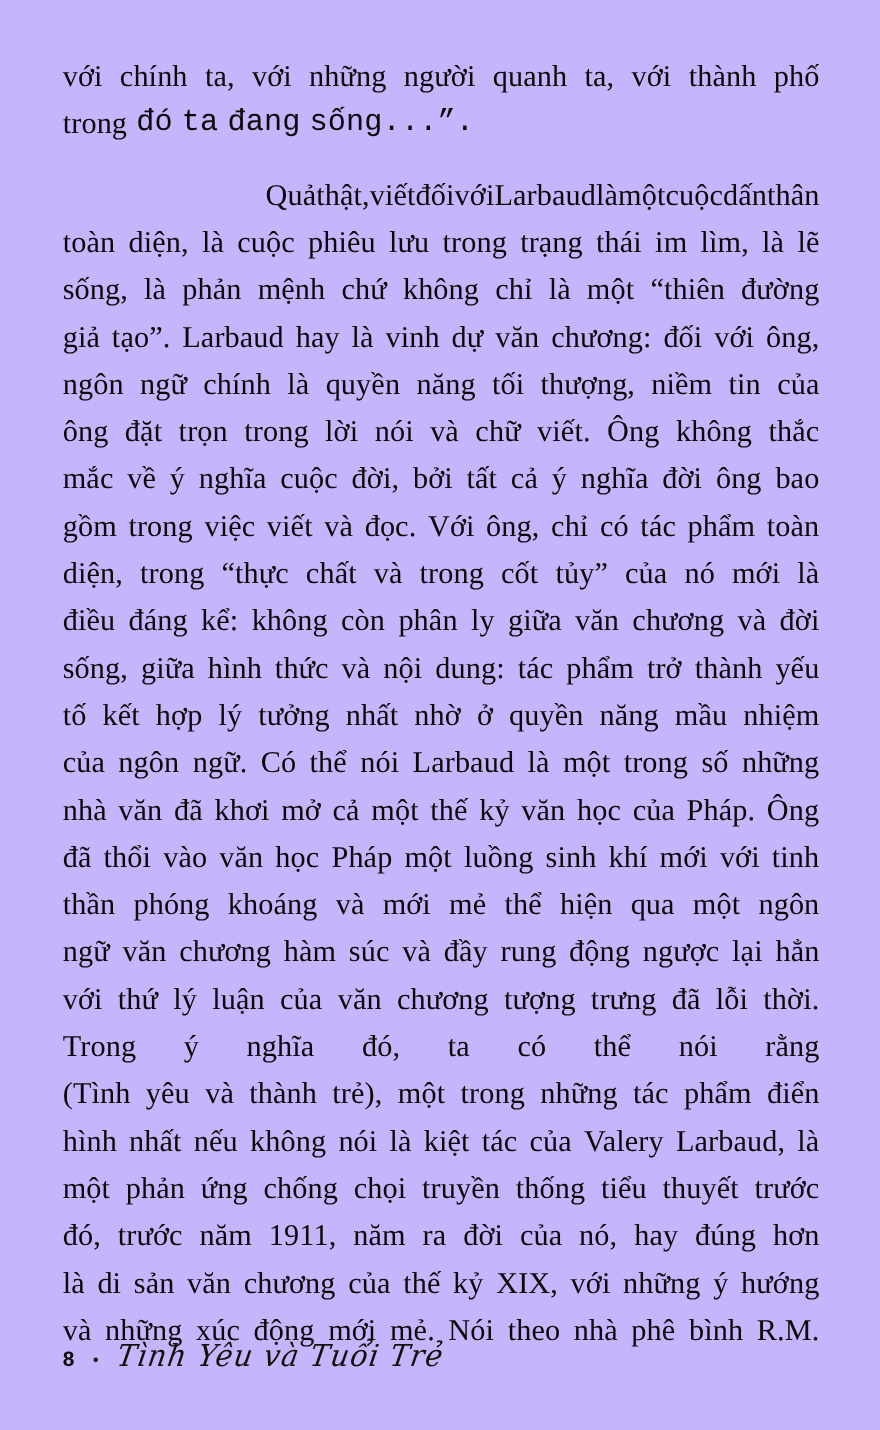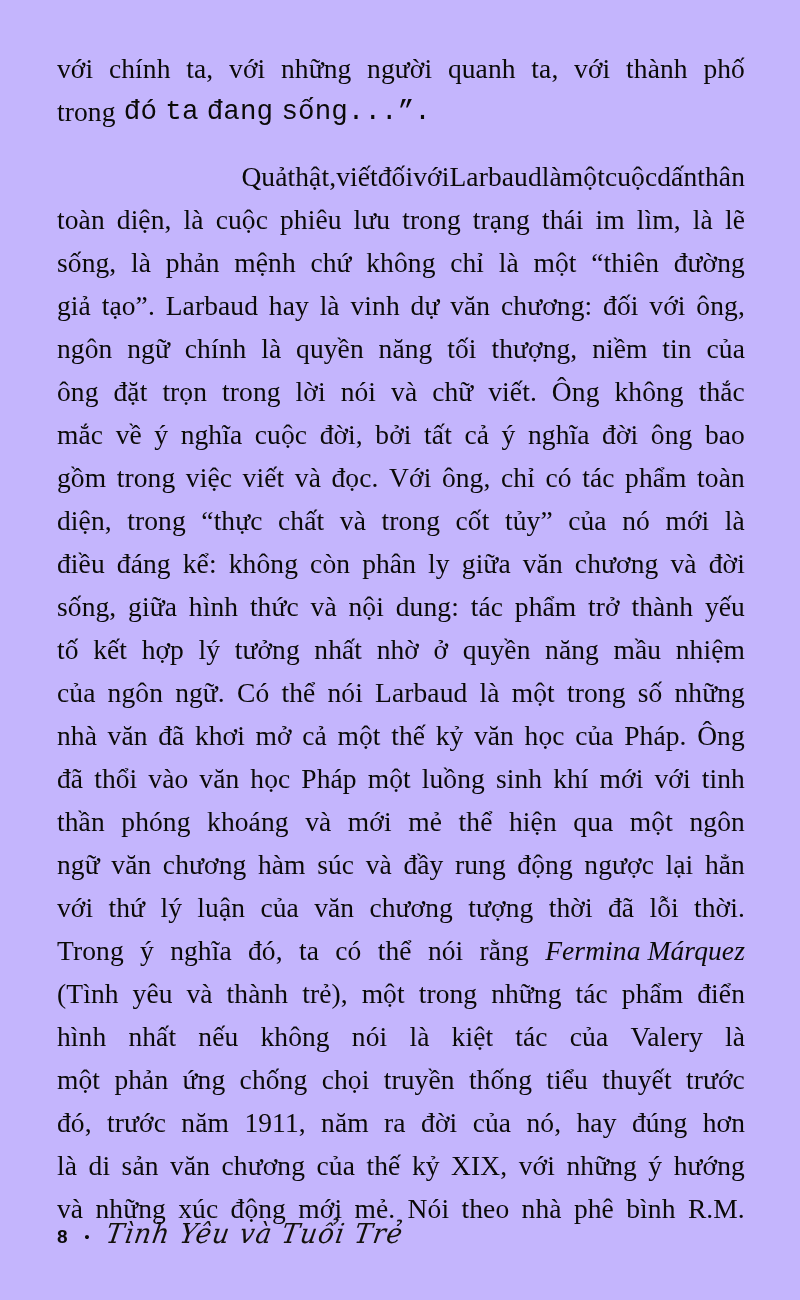--- a/index.html
+++ b/index.html
@@ -122,24 +122,24 @@
       <div class="line just"><span class="w">gồm</span><span class="w">trong</span><span class="w">việc</span><span class="w">viết</span><span class="w">và</span><span class="w">đọc.</span><span class="w">Với</span><span class="w">ông,</span><span class="w">chỉ</span><span class="w">có</span><span class="w">tác</span><span class="w">phẩm</span><span class="w">toàn</span></div>
       <div class="line just"><span class="w">diện,</span><span class="w">trong</span><span class="w">“thực</span><span class="w">chất</span><span class="w">và</span><span class="w">trong</span><span class="w">cốt</span><span class="w">tủy”</span><span class="w">của</span><span class="w">nó</span><span class="w">mới</span><span class="w">là</span></div>
       <div class="line just"><span class="w">điều</span><span class="w">đáng</span><span class="w">kể:</span><span class="w">không</span><span class="w">còn</span><span class="w">phân</span><span class="w">ly</span><span class="w">giữa</span><span class="w">văn</span><span class="w">chương</span><span class="w">và</span><span class="w">đời</span></div>
       <div class="line just"><span class="w">sống,</span><span class="w">giữa</span><span class="w">hình</span><span class="w">thức</span><span class="w">và</span><span class="w">nội</span><span class="w">dung:</span><span class="w">tác</span><span class="w">phẩm</span><span class="w">trở</span><span class="w">thành</span><span class="w">yếu</span></div>
       <div class="line just"><span class="w">tố</span><span class="w">kết</span><span class="w">hợp</span><span class="w">lý</span><span class="w">tưởng</span><span class="w">nhất</span><span class="w">nhờ</span><span class="w">ở</span><span class="w">quyền</span><span class="w">năng</span><span class="w">mầu</span><span class="w">nhiệm</span></div>
       <div class="line just"><span class="w">của</span><span class="w">ngôn</span><span class="w">ngữ.</span><span class="w">Có</span><span class="w">thể</span><span class="w">nói</span><span class="w">Larbaud</span><span class="w">là</span><span class="w">một</span><span class="w">trong</span><span class="w">số</span><span class="w">những</span></div>
       <div class="line just"><span class="w">nhà</span><span class="w">văn</span><span class="w">đã</span><span class="w">khơi</span><span class="w">mở</span><span class="w">cả</span><span class="w">một</span><span class="w">thế</span><span class="w">kỷ</span><span class="w">văn</span><span class="w">học</span><span class="w">của</span><span class="w">Pháp.</span><span class="w">Ông</span></div>
       <div class="line just"><span class="w">đã</span><span class="w">thổi</span><span class="w">vào</span><span class="w">văn</span><span class="w">học</span><span class="w">Pháp</span><span class="w">một</span><span class="w">luồng</span><span class="w">sinh</span><span class="w">khí</span><span class="w">mới</span><span class="w">với</span><span class="w">tinh</span></div>
       <div class="line just"><span class="w">thần</span><span class="w">phóng</span><span class="w">khoáng</span><span class="w">và</span><span class="w">mới</span><span class="w">mẻ</span><span class="w">thể</span><span class="w">hiện</span><span class="w">qua</span><span class="w">một</span><span class="w">ngôn</span></div>
       <div class="line just"><span class="w">ngữ</span><span class="w">văn</span><span class="w">chương</span><span class="w">hàm</span><span class="w">súc</span><span class="w">và</span><span class="w">đầy</span><span class="w">rung</span><span class="w">động</span><span class="w">ngược</span><span class="w">lại</span><span class="w">hẳn</span></div>
-      <div class="line just"><span class="w">với</span><span class="w">thứ</span><span class="w">lý</span><span class="w">luận</span><span class="w">của</span><span class="w">văn</span><span class="w">chương</span><span class="w">tượng</span><span class="w">thời</span><span class="w">đã</span><span class="w">lỗi</span><span class="w">thời.</span></div>
-      <div class="line just"><span class="w">Trong</span><span class="w">ý</span><span class="w">nghĩa</span><span class="w">đó,</span><span class="w">ta</span><span class="w">có</span><span class="w">thể</span><span class="w">nói</span><span class="w">rằng</span><span class="w ital">Fermina Márquez</span></div>
+      <div class="line just"><span class="w">với</span><span class="w">thứ</span><span class="w">lý</span><span class="w">luận</span><span class="w">của</span><span class="w">văn</span><span class="w">chương</span><span class="w">tượng</span><span class="w">trưng</span><span class="w">đã</span><span class="w">lỗi</span><span class="w">thời.</span></div>
+      <div class="line just"><span class="w">Trong</span><span class="w">ý</span><span class="w">nghĩa</span><span class="w">đó,</span><span class="w">ta</span><span class="w">có</span><span class="w">thể</span><span class="w">nói</span><span class="w">rằng</span></div>
       <div class="line just"><span class="w">(Tình</span><span class="w">yêu</span><span class="w">và</span><span class="w">thành</span><span class="w">trẻ),</span><span class="w">một</span><span class="w">trong</span><span class="w">những</span><span class="w">tác</span><span class="w">phẩm</span><span class="w">điển</span></div>
-      <div class="line just"><span class="w">hình</span><span class="w">nhất</span><span class="w">nếu</span><span class="w">không</span><span class="w">nói</span><span class="w">là</span><span class="w">kiệt</span><span class="w">tác</span><span class="w">của</span><span class="w">Valery</span><span class="w">là</span></div>
+      <div class="line just"><span class="w">hình</span><span class="w">nhất</span><span class="w">nếu</span><span class="w">không</span><span class="w">nói</span><span class="w">là</span><span class="w">kiệt</span><span class="w">tác</span><span class="w">của</span><span class="w">Valery</span><span class="w">Larbaud,</span><span class="w">là</span></div>
       <div class="line just"><span class="w">một</span><span class="w">phản</span><span class="w">ứng</span><span class="w">chống</span><span class="w">chọi</span><span class="w">truyền</span><span class="w">thống</span><span class="w">tiểu</span><span class="w">thuyết</span><span class="w">trước</span></div>
       <div class="line just"><span class="w">đó,</span><span class="w">trước</span><span class="w">năm</span><span class="w">1911,</span><span class="w">năm</span><span class="w">ra</span><span class="w">đời</span><span class="w">của</span><span class="w">nó,</span><span class="w">hay</span><span class="w">đúng</span><span class="w">hơn</span></div>
       <div class="line just"><span class="w">là</span><span class="w">di</span><span class="w">sản</span><span class="w">văn</span><span class="w">chương</span><span class="w">của</span><span class="w">thế</span><span class="w">kỷ</span><span class="w">XIX,</span><span class="w">với</span><span class="w">những</span><span class="w">ý</span><span class="w">hướng</span></div>
       <div class="line just"><span class="w">và</span><span class="w">những</span><span class="w">xúc</span><span class="w">động</span><span class="w">mới</span><span class="w">mẻ.</span><span class="w">Nói</span><span class="w">theo</span><span class="w">nhà</span><span class="w">phê</span><span class="w">bình</span><span class="w">R.M.</span></div>
     </div>
 
   <div class="footer">
     <span class="pageno">8</span>
     <span class="sep">•</span>
     <span class="booktitle">Tình Yêu và Tuổi Trẻ</span>

